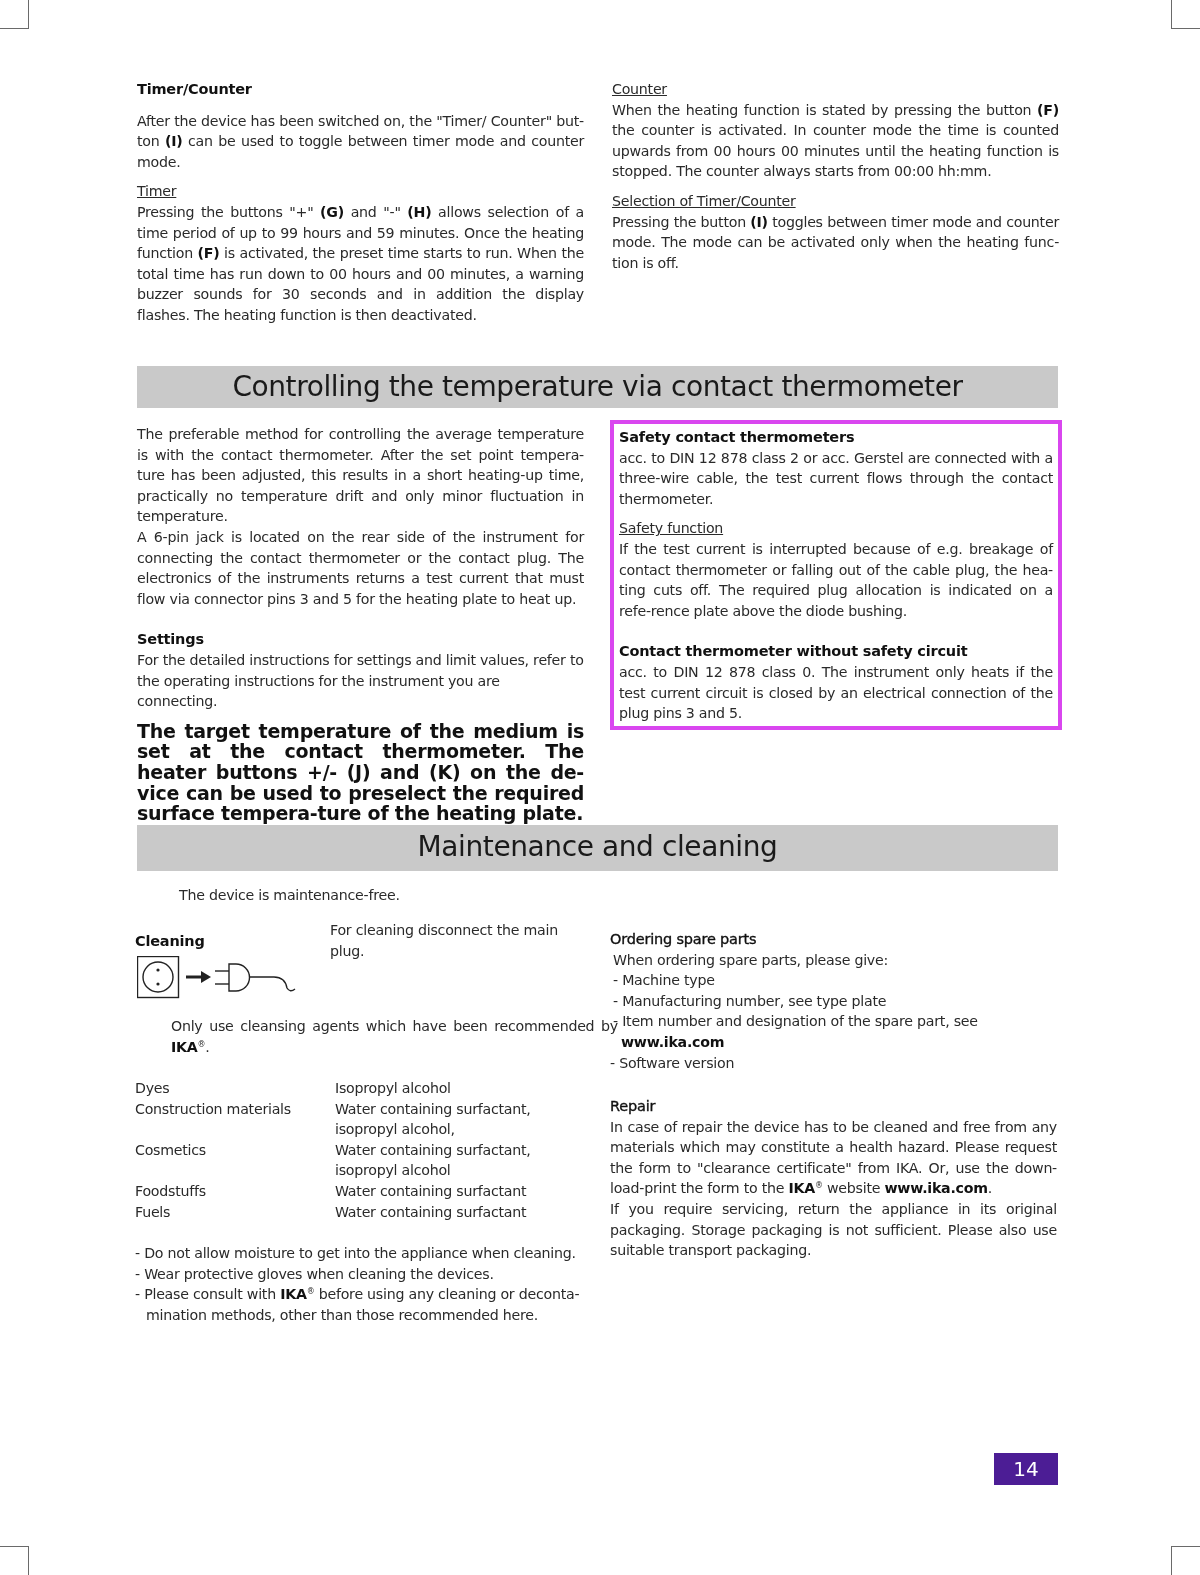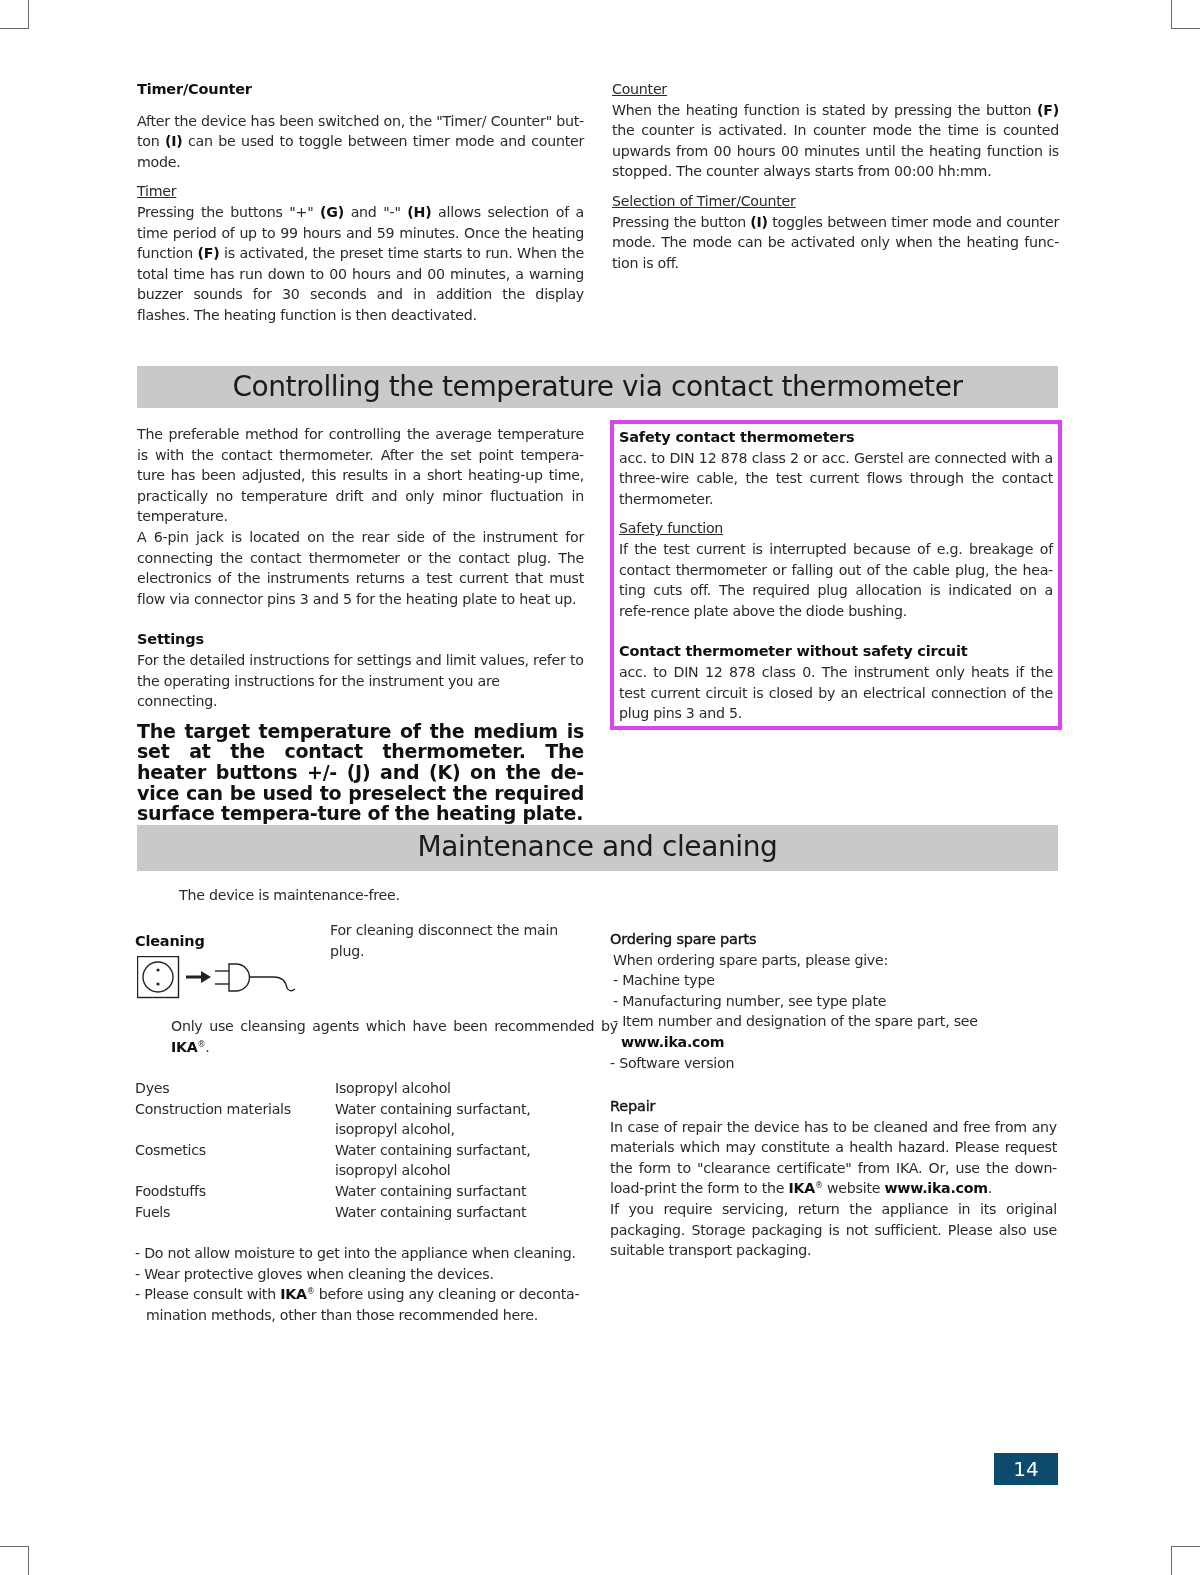--- a/index.html
+++ b/index.html
@@ -23,21 +23,21 @@
 
   .section-bar { position: absolute; left: 137px; width: 921px; background: #c9c9c9;
                  text-align: center; color: #1a1a1a; font-size: 28px; letter-spacing: -0.4px; }
 
   .safety-box { position: absolute; left: 610px; top: 420px; width: 434px; padding: 3px 5px 2px 5px;
                 border: 4px solid #d946ef; }
 
   .table { display: grid; grid-template-columns: 200px 250px; column-gap: 0; }
   .plug-icon { position: absolute; left: 137px; top: 956px; }
 
-  .page-num { position: absolute; left: 994px; top: 1453px; width: 64px; height: 32px; background: #0c4a6e;
+  .page-num { position: absolute; left: 994px; top: 1453px; width: 64px; height: 32px; background: #4c1d95;
               color: #fff; font-size: 20px; text-align: center; line-height: 32px; }
 </style>
 </head>
 <body>
 
 <div class="crop tl"></div>
 <div class="crop tr"></div>
 <div class="crop bl"></div>
 <div class="crop br"></div>
 

